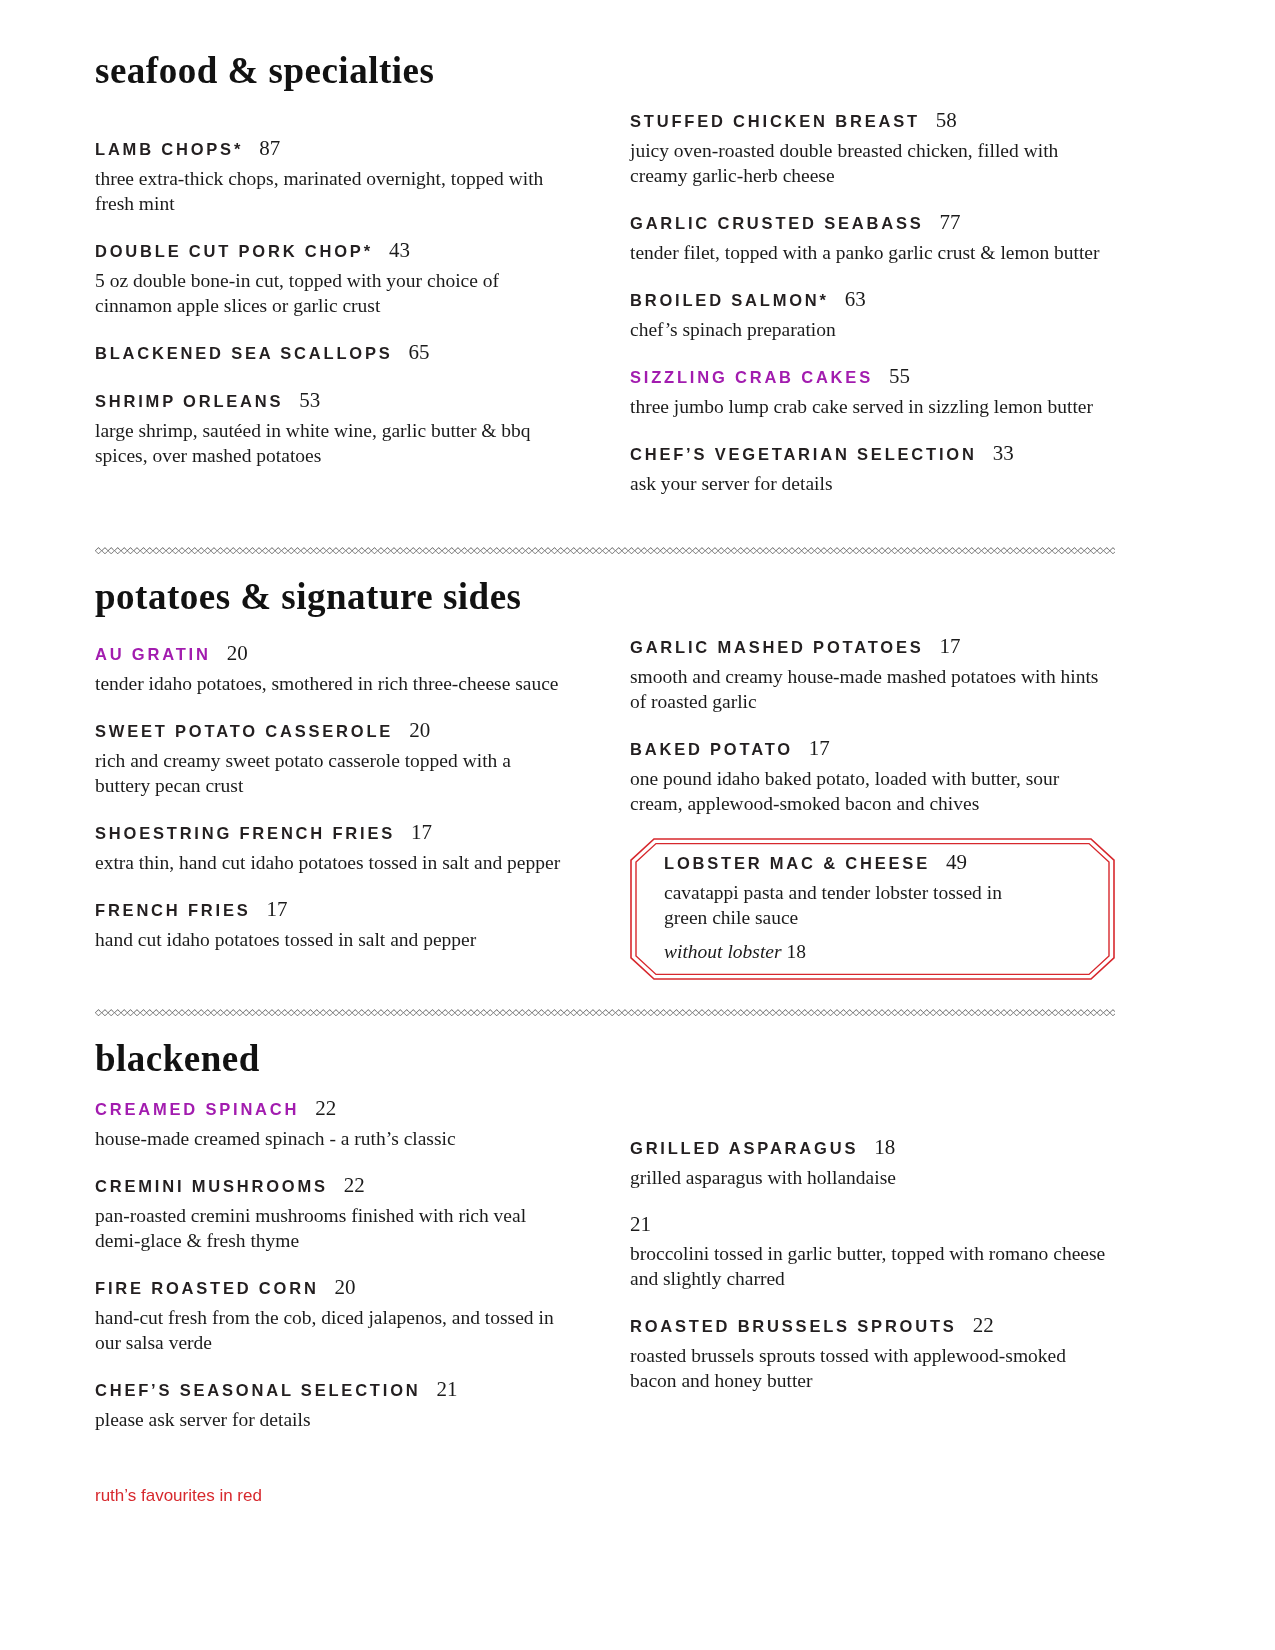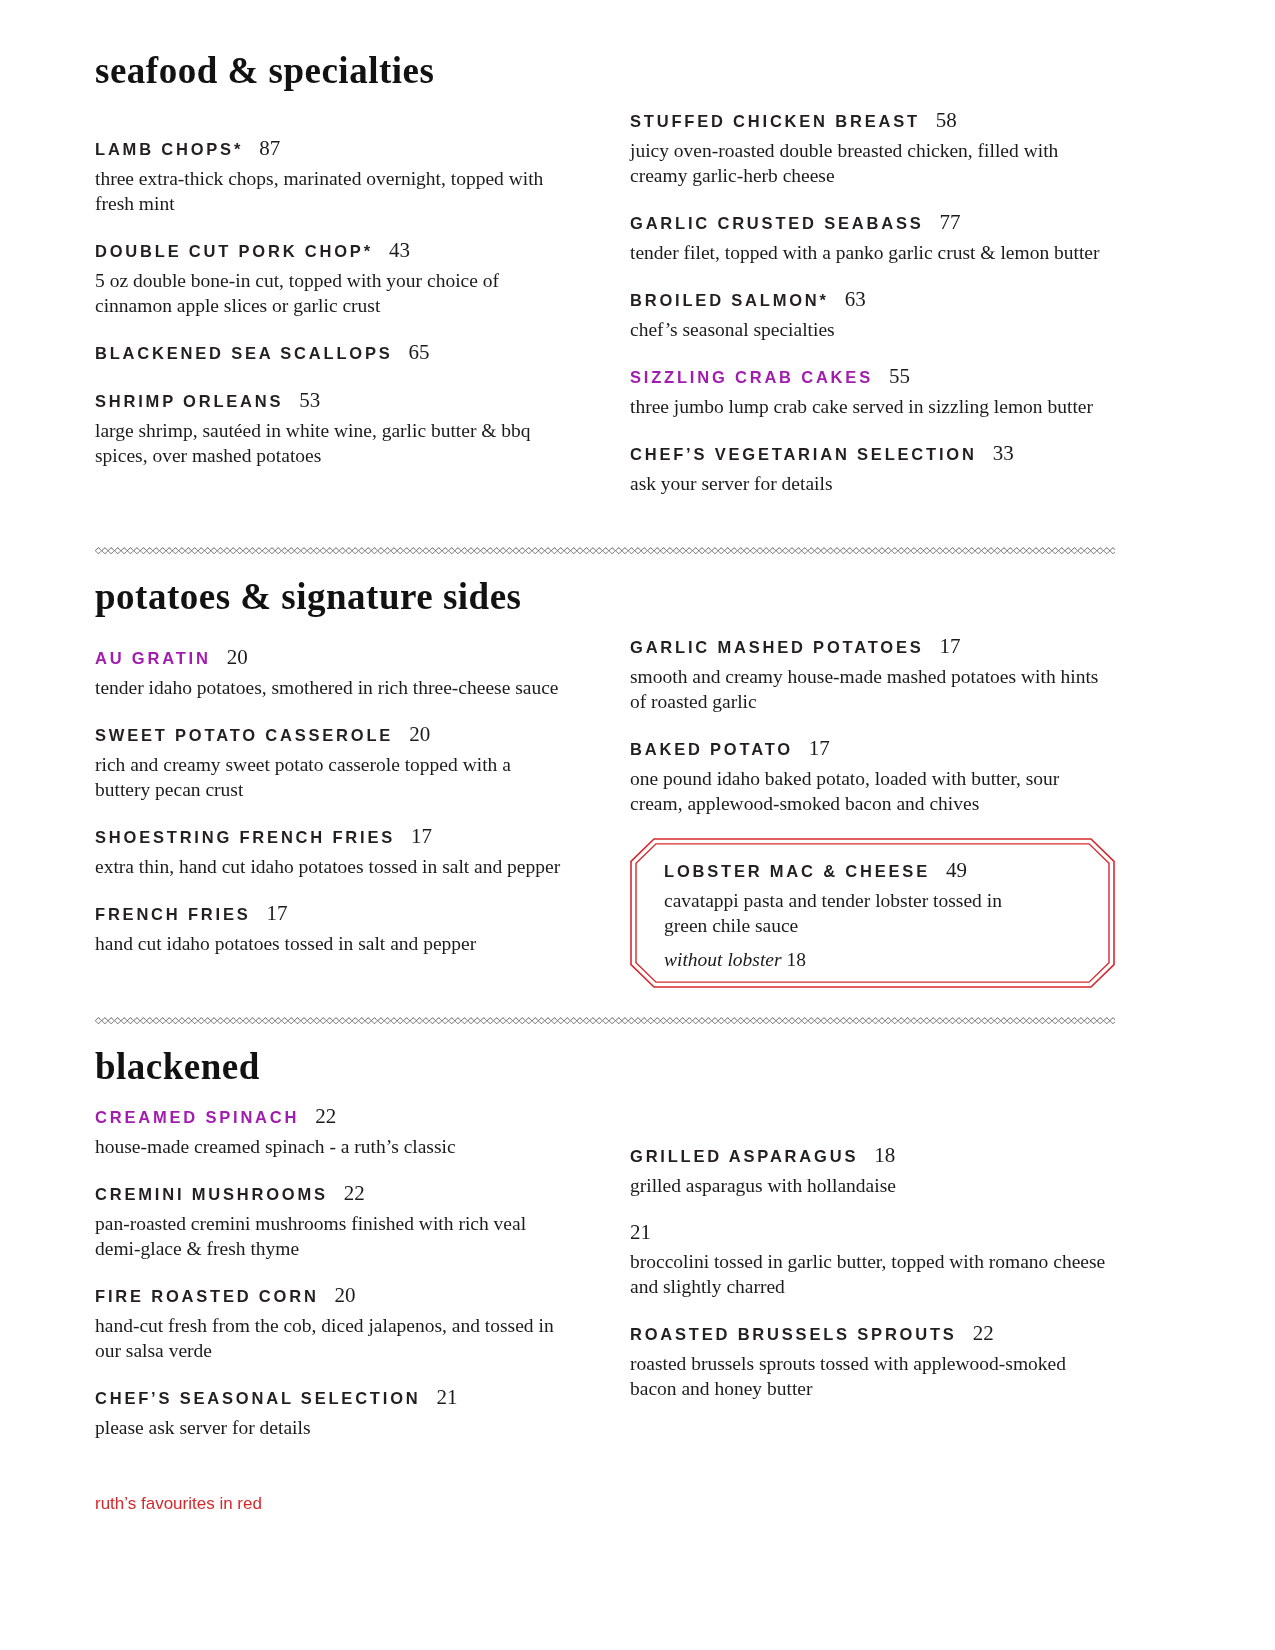--- a/index.html
+++ b/index.html
@@ -60,21 +60,21 @@
     white-space: nowrap;
     font-family: "DejaVu Sans", sans-serif;
     font-size: 9px;
     letter-spacing: -0.5px;
     color: #3d3d3d;
     margin: 26px 0 20px 0;
     user-select: none;
   }
   .lobster-box {
     position: relative;
-    padding: 20px 20px 16px 34px;
+    padding: 12px 20px 16px 34px;
     box-sizing: border-box;
   }
   .lobster-box svg { position: absolute; left: 0; top: 0; width: 100%; height: 100%; }
   .lobster-box .menu-item { margin-bottom: 0; position: relative; }
   .lobster-box .item-desc { max-width: 370px; }
   .footer-note {
     font-family: "Liberation Sans", sans-serif;
     font-size: 17px;
     color: #d7282d;
     margin-top: 32px;
@@ -136,21 +136,21 @@
       <span class="item-price">77</span>
     </div>
     <div class="item-desc">tender filet, topped with a panko garlic crust &amp; lemon butter</div>
 
   </div>
             <div class="menu-item">
     <div class="item-head">
       <span class="item-name">BROILED SALMON*</span>
       <span class="item-price">63</span>
     </div>
-    <div class="item-desc">chef’s seasonal specialties</div>
+    <div class="item-desc">chef’s spinach preparation</div>
 
   </div>
             <div class="menu-item">
     <div class="item-head">
       <span class="item-name red">SIZZLING CRAB CAKES</span>
       <span class="item-price">55</span>
     </div>
     <div class="item-desc">three jumbo lump crab cake served in sizzling lemon butter</div>
 
   </div>

